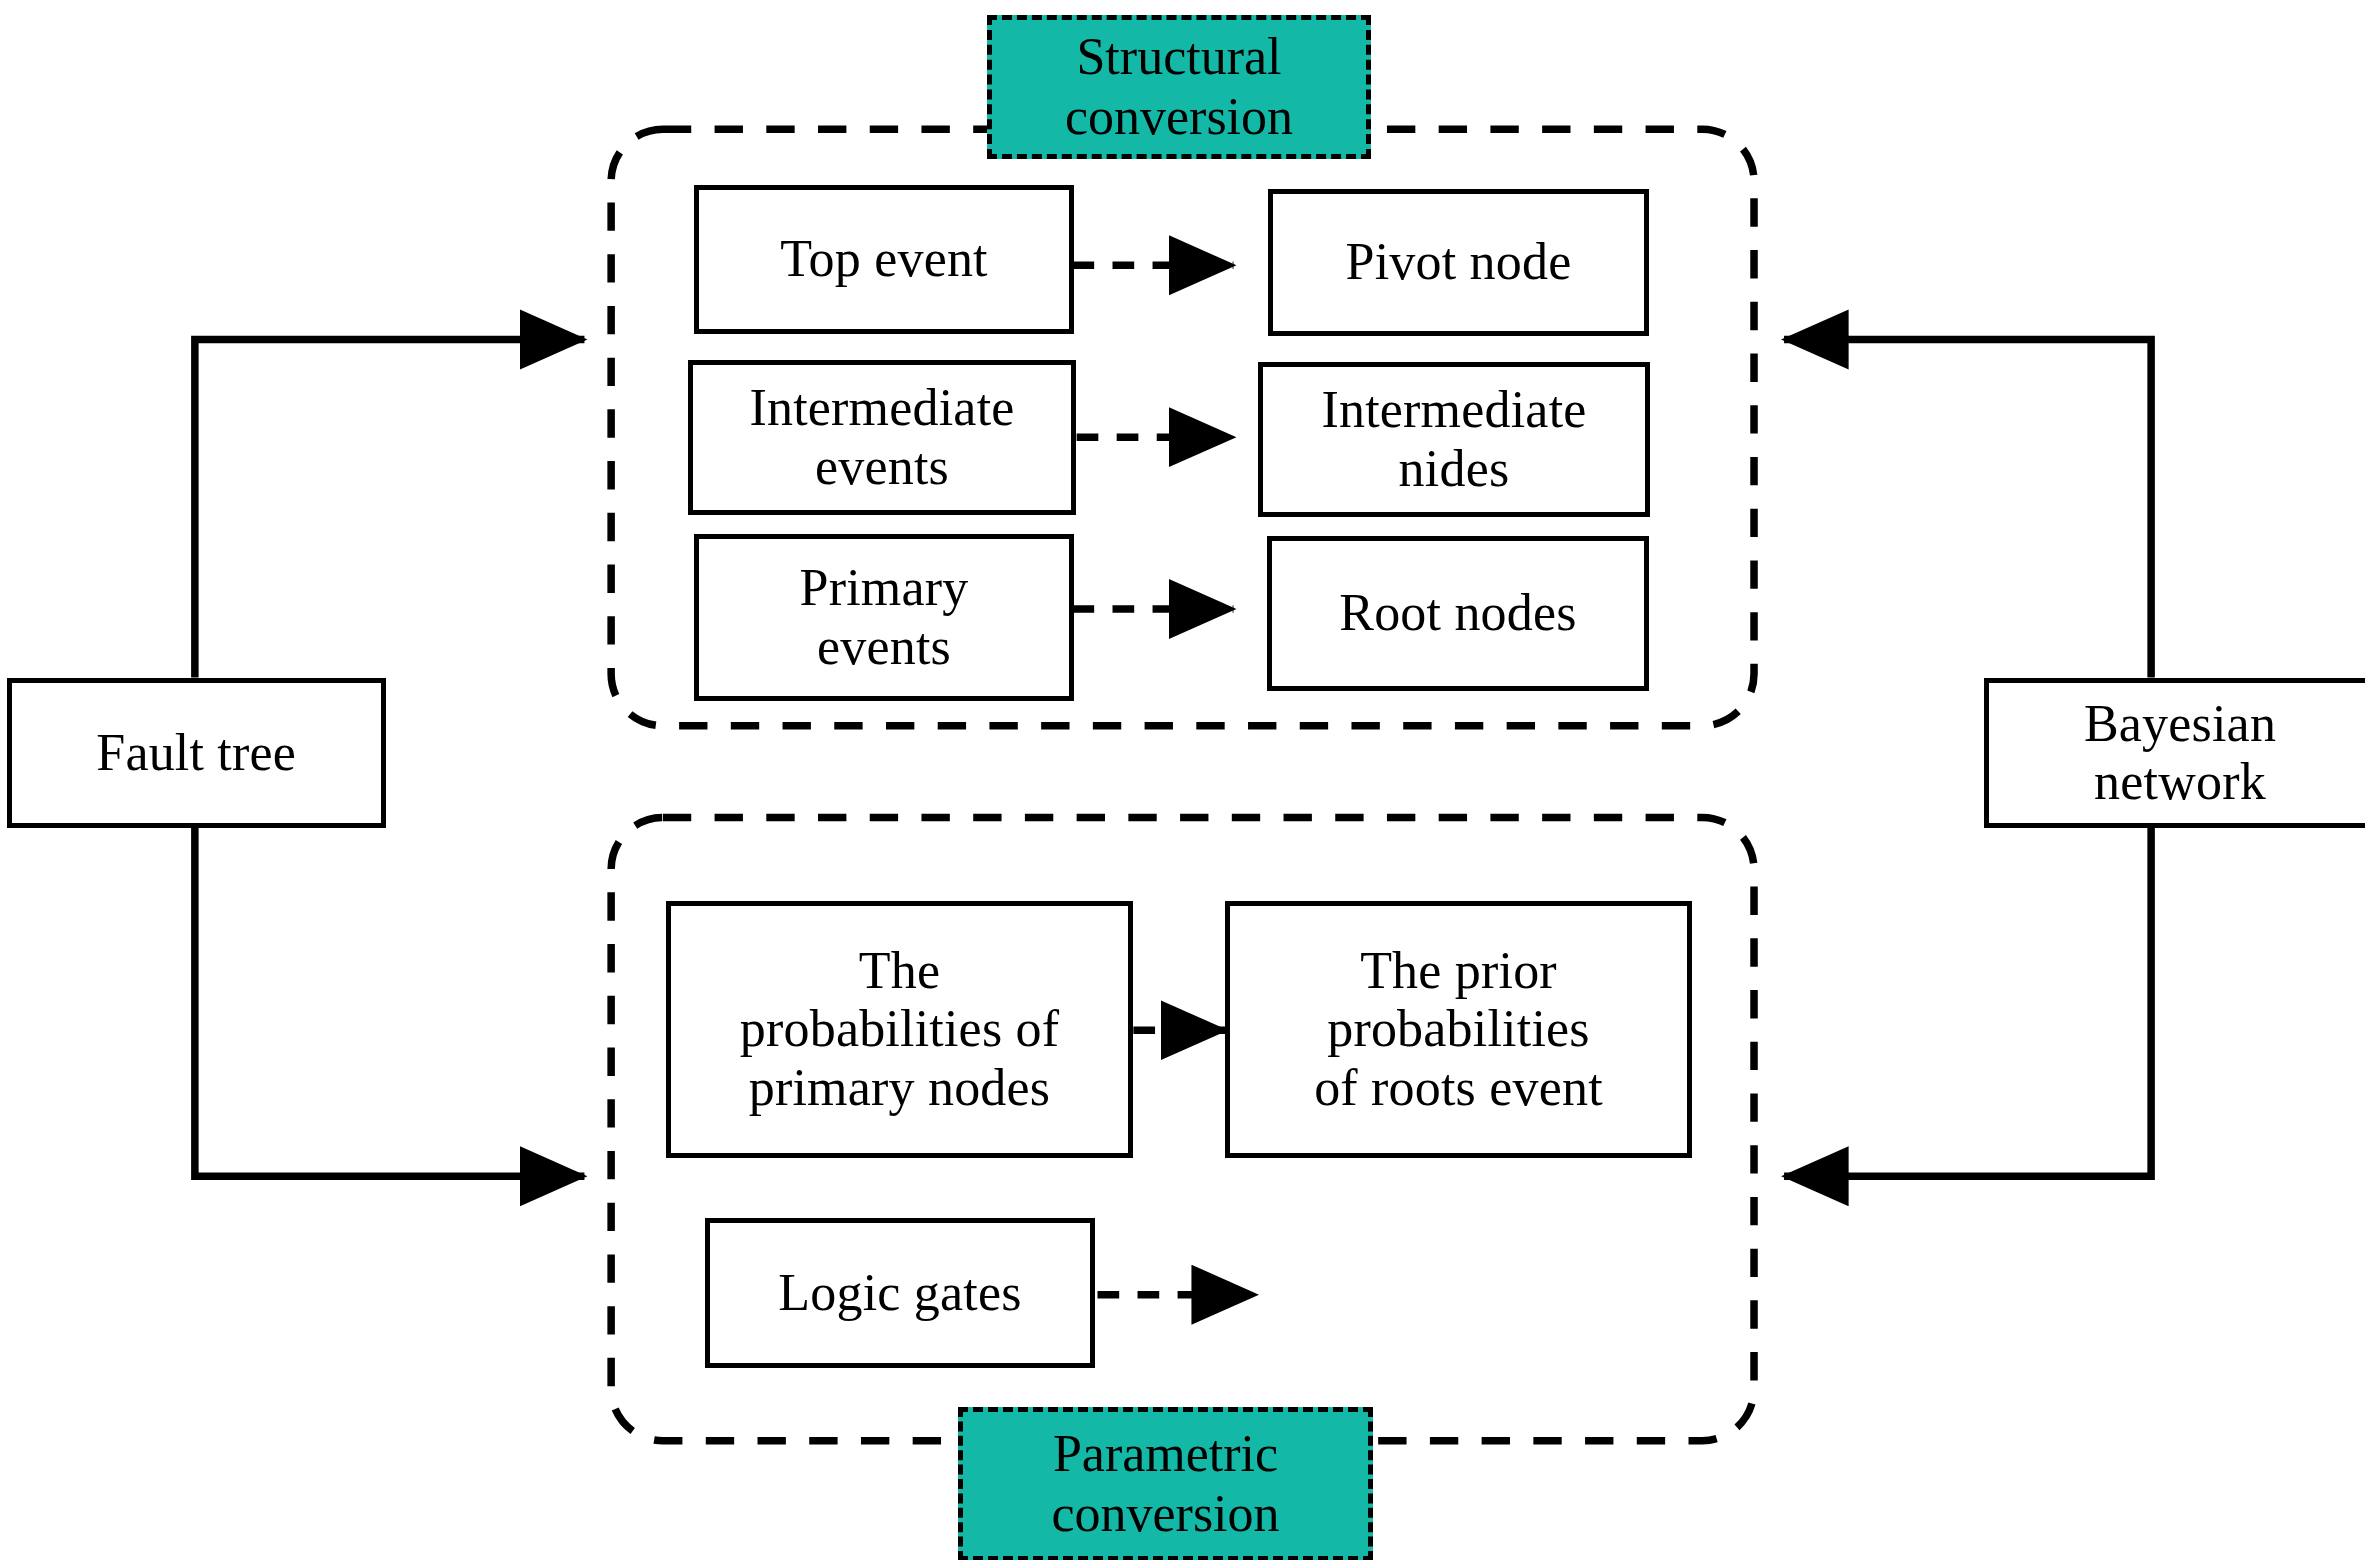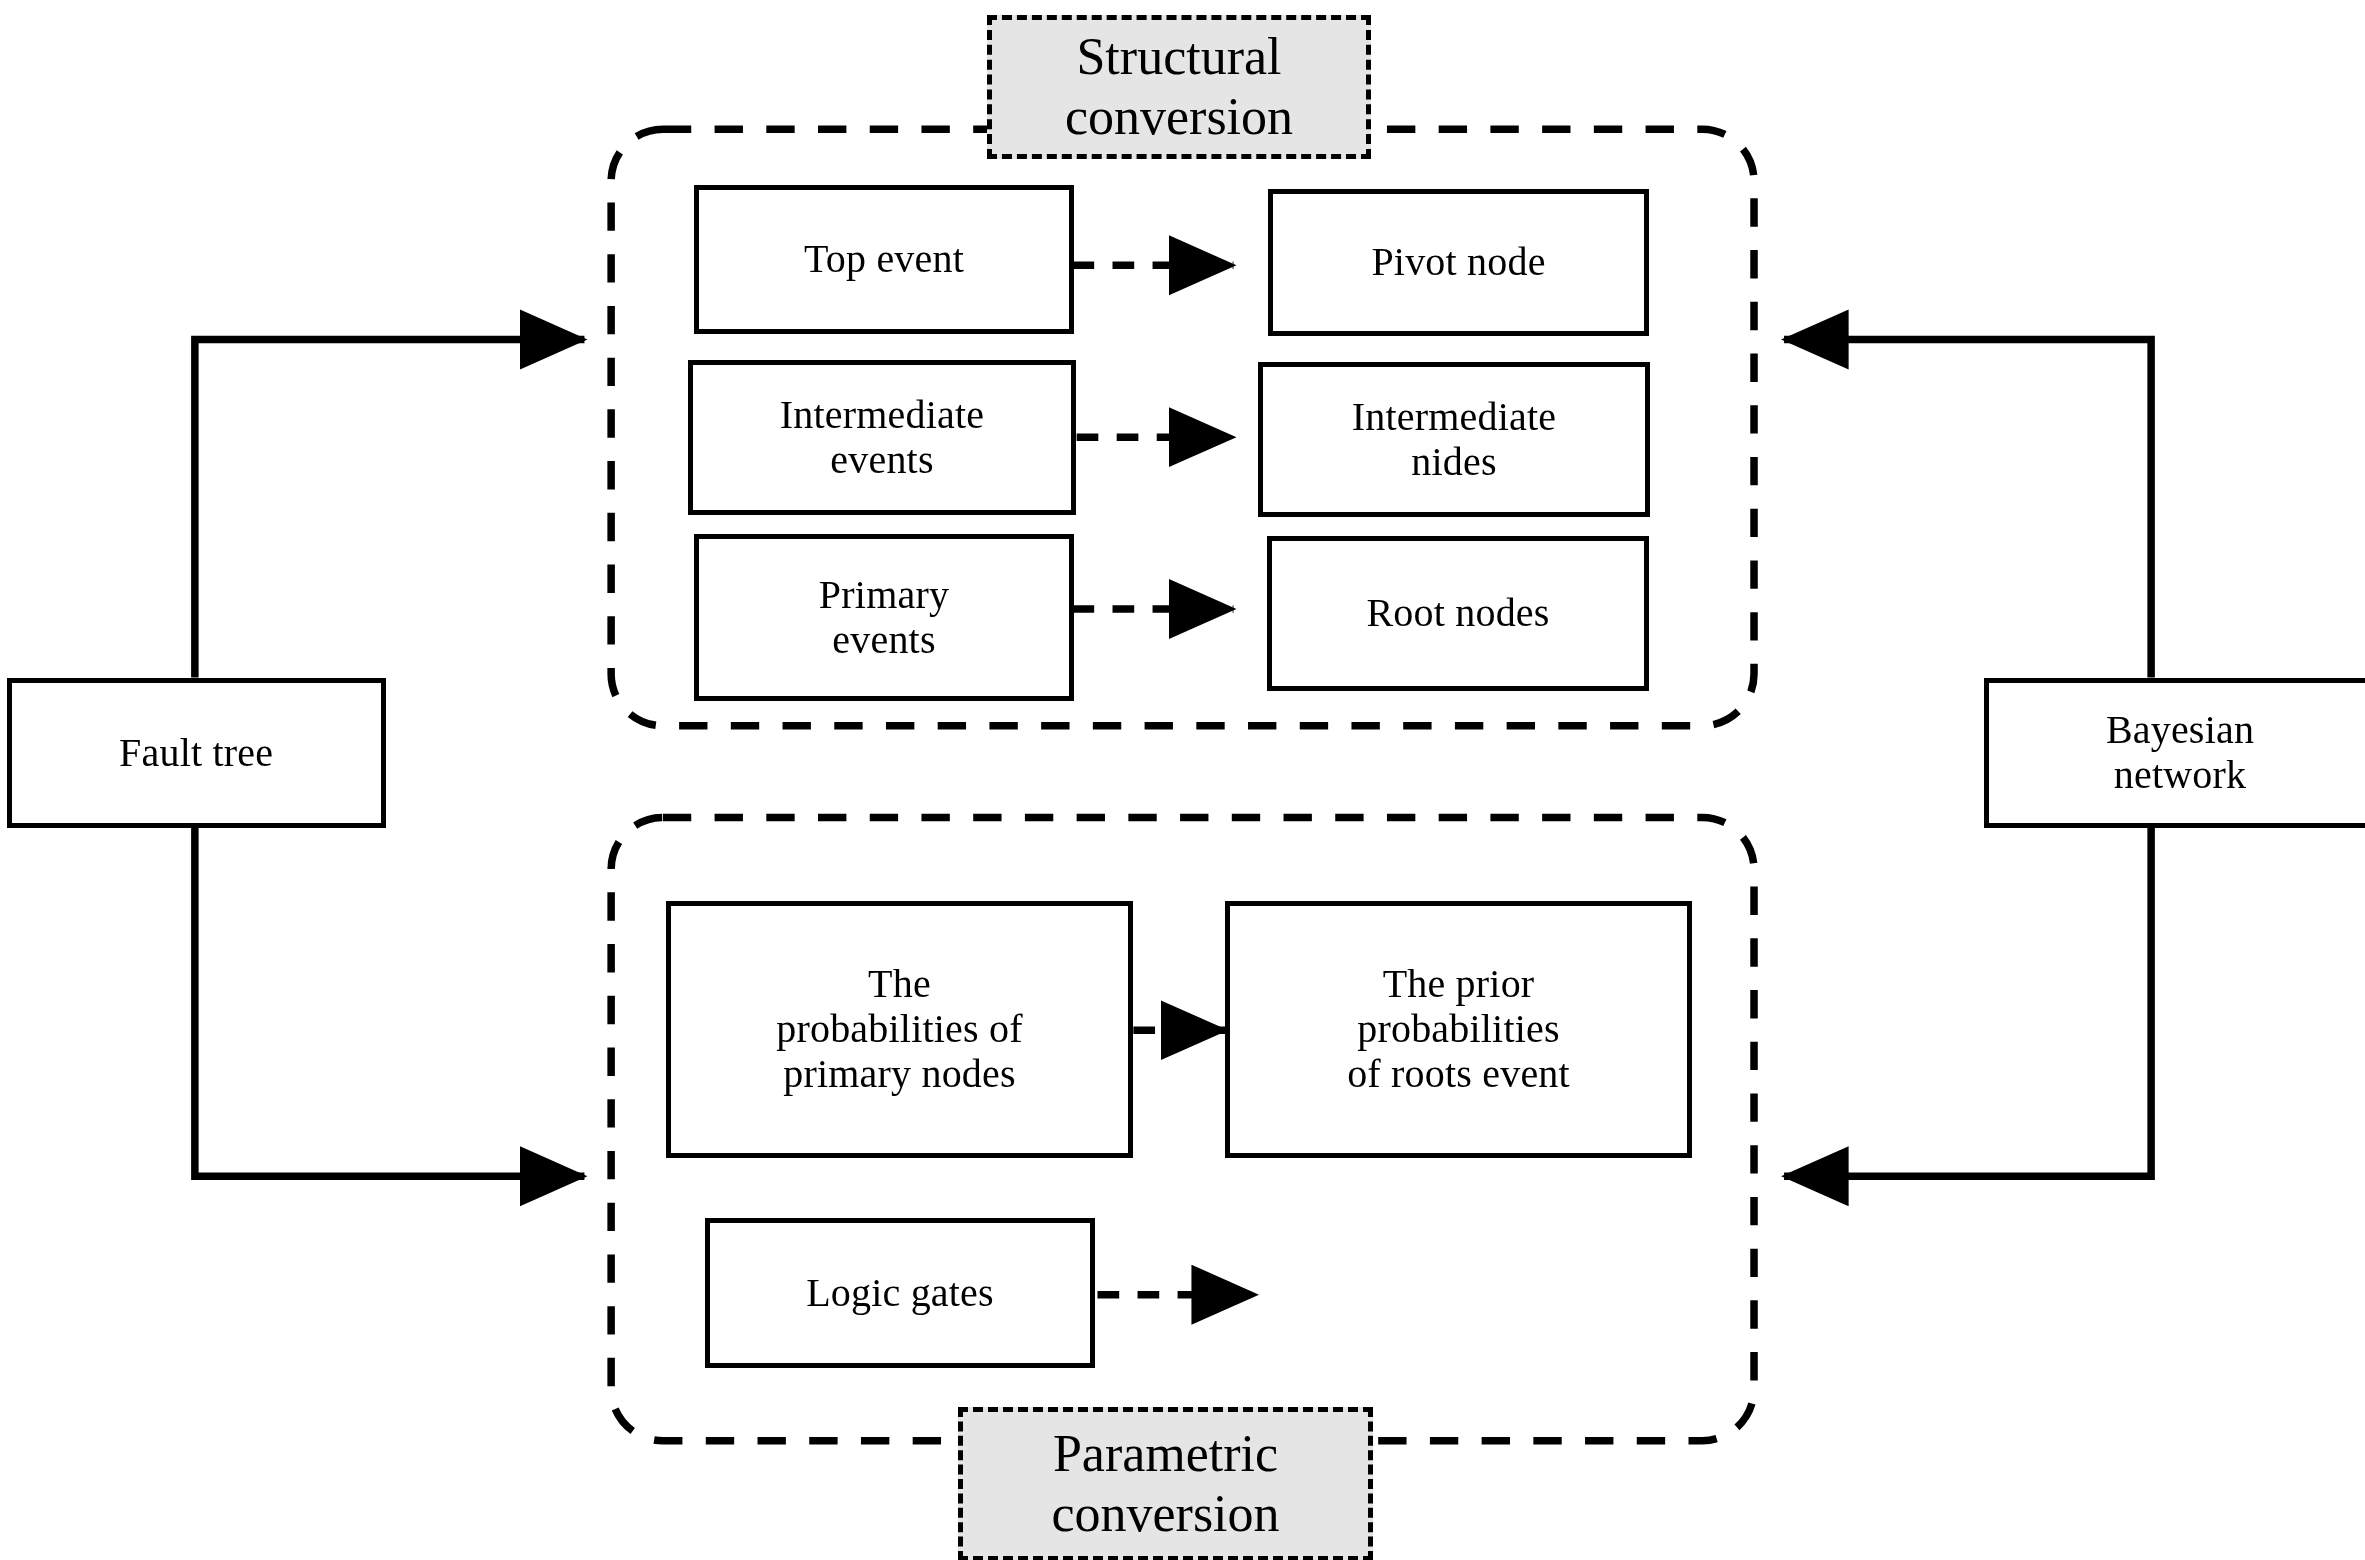--- a/index.html
+++ b/index.html
@@ -26,30 +26,30 @@
   .node {
     position: absolute;
     box-sizing: border-box;
     background: #ffffff;
     border: 5.8px solid #000000;
     display: flex;
     align-items: center;
     justify-content: center;
     text-align: center;
     color: #000000;
-    font-size: 40px;
+    font-size: 52px;
     line-height: 1.12;
     letter-spacing: 0.2px;
     white-space: pre-line;
     padding: 1.7px 8.3px;
   }
   .labelbox {
     position: absolute;
     box-sizing: border-box;
-    background: #e5e5e5;
+    background: #14b8a6;
     border: 5.8px dashed #000000;
     display: flex;
     align-items: center;
     justify-content: center;
     text-align: center;
     color: #000000;
     font-size: 52px;
     line-height: 1.15;
     white-space: pre-line;
     padding: 1.7px 6.7px;

